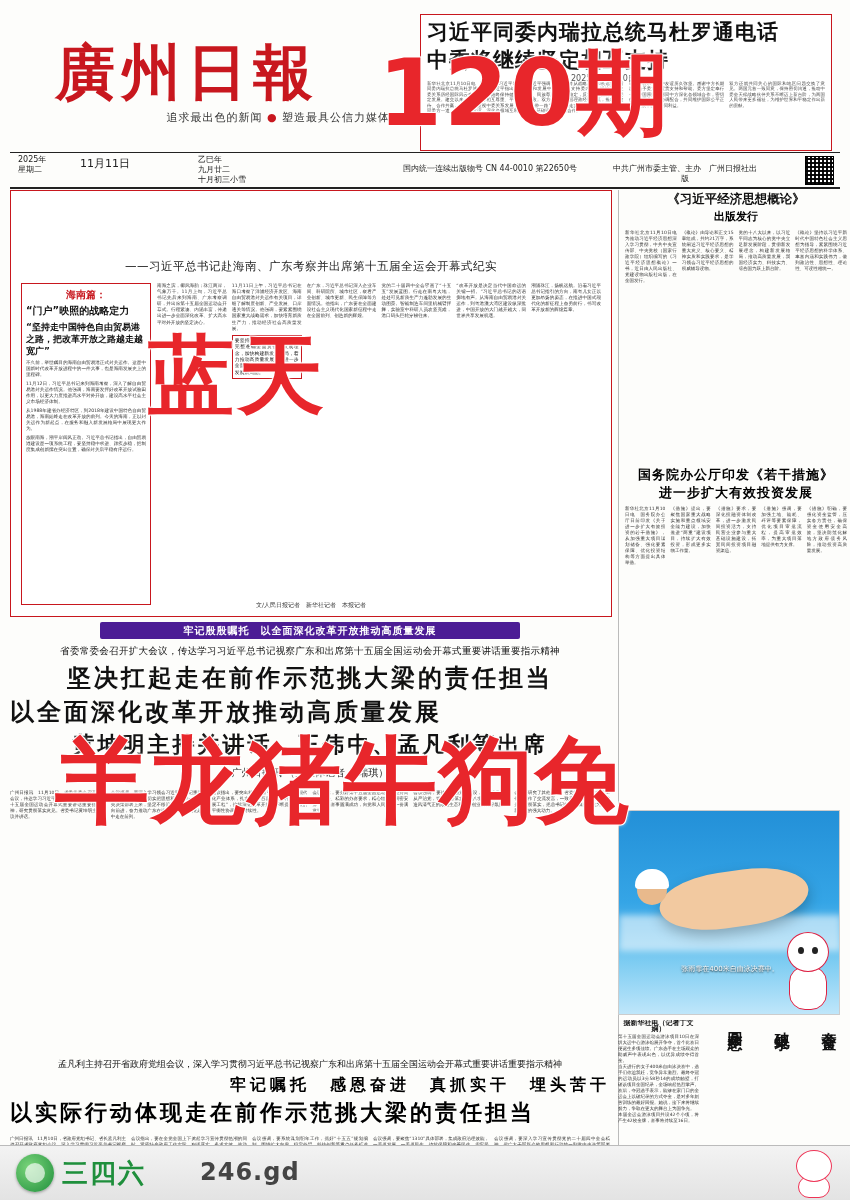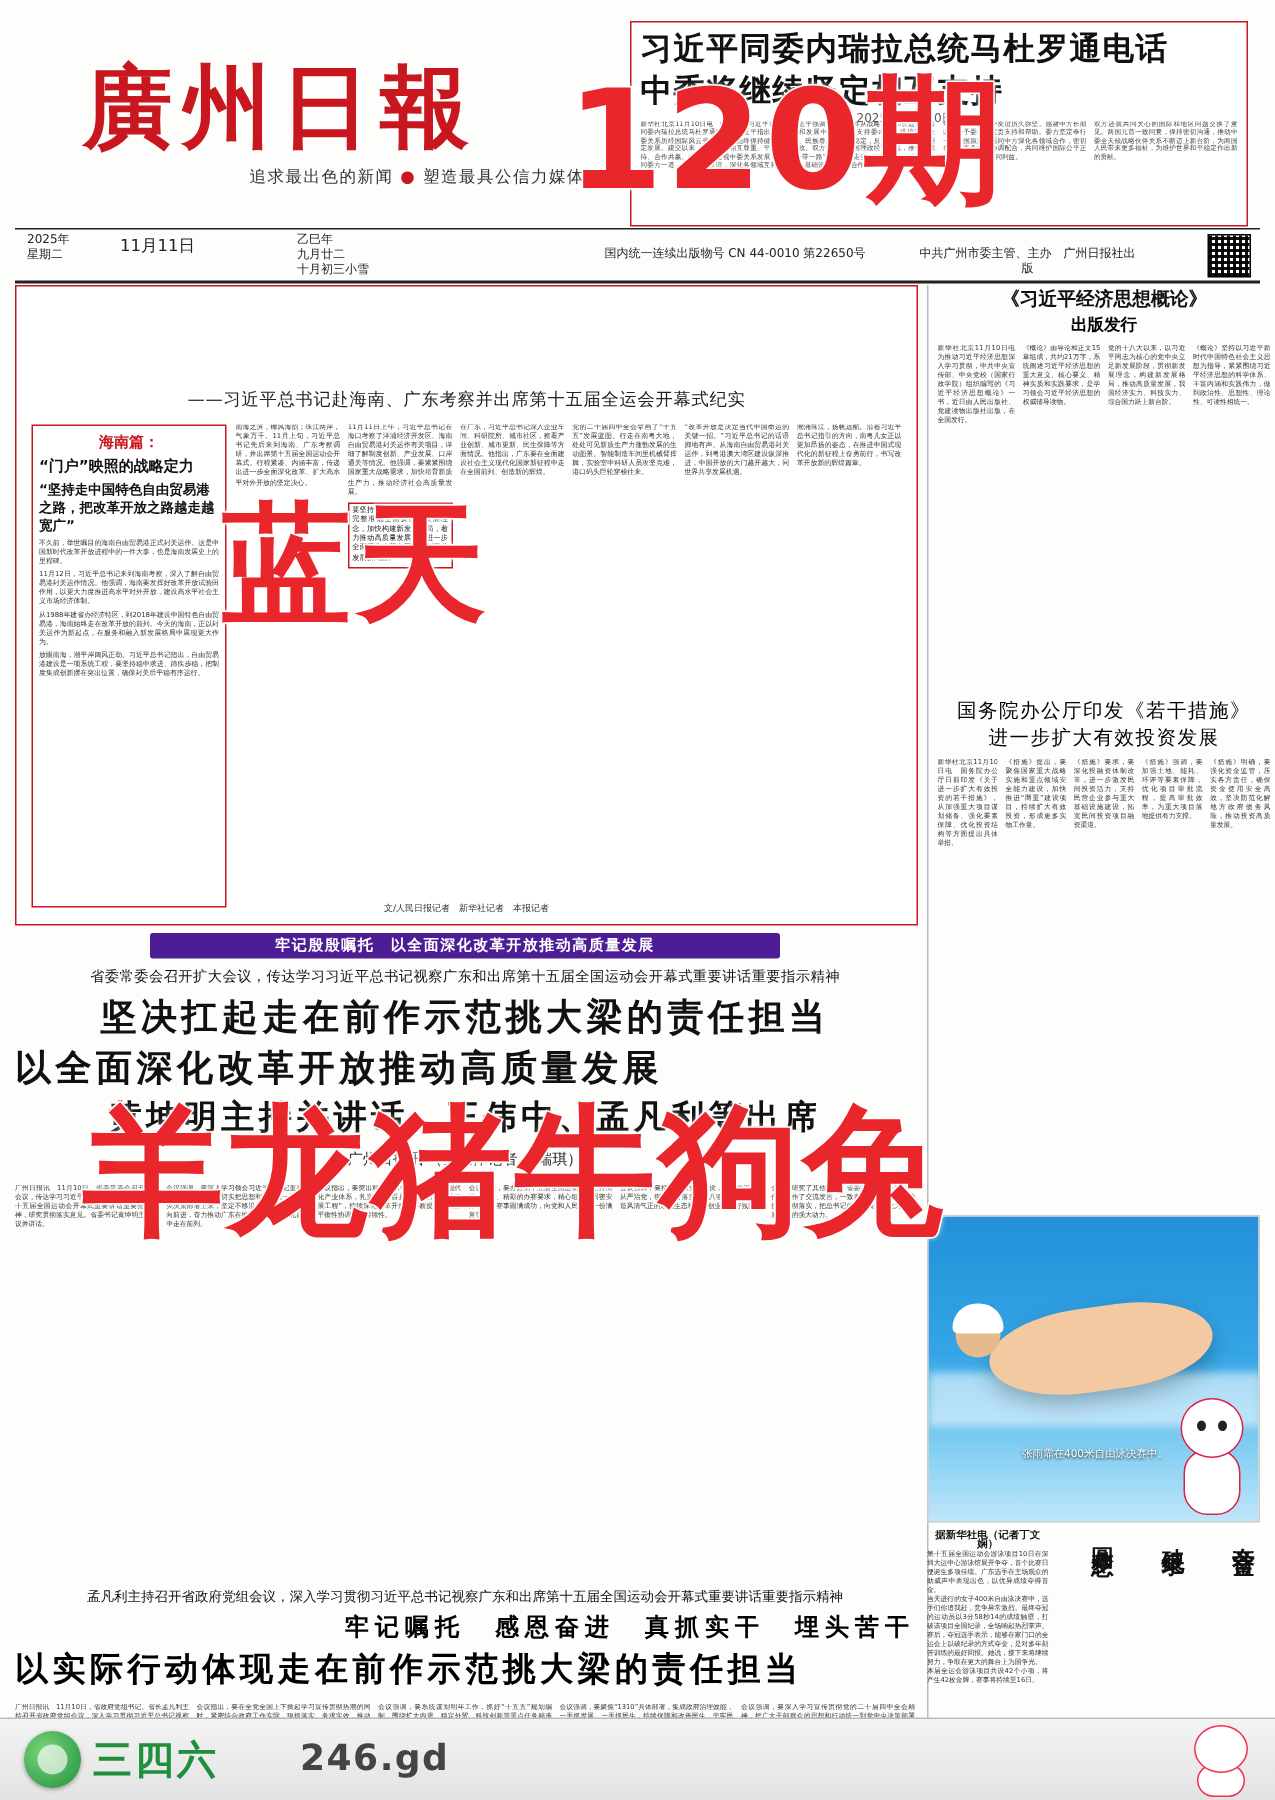--- a/index.html
+++ b/index.html
@@ -110,21 +110,21 @@
   .th-h1{font-size:16px;font-weight:bold;text-align:right;letter-spacing:4px;margin-top:4px;}
   .th-h2{font-size:22px;font-weight:bold;text-align:left;letter-spacing:3px;margin-top:2px;}
   .third-cols{position:absolute;left:0;top:78px;width:600px;height:112px;display:flex;gap:5px;}
 
   
   .r-title{font-size:12.5px;font-weight:bold;text-align:center;line-height:17px;color:#111;}
   .r-sub{font-size:11px;font-weight:bold;text-align:center;margin-top:2px;}
   .r-cols{margin-top:6px;display:flex;gap:5px;height:230px;}
   .rc{flex:1;font-size:4.5px;line-height:6px;color:#333;text-align:justify;
     word-break:break-all;overflow:hidden;}
-  .r-title2{margin-top:6px;font-size:13px;font-weight:normal;text-align:center;
+  .r-title2{margin-top:6px;font-size:13px;font-weight:bold;text-align:center;
     letter-spacing:1px;line-height:18px;}
   .r-cols2{margin-top:4px;display:flex;gap:5px;height:345px;}
 
   
   .photo{position:absolute;left:618px;top:810px;width:222px;height:205px;
     background:linear-gradient(180deg,#2390d8 0%,#35a5e6 45%,#7fcdf2 75%,#bfe6fa 100%);
     overflow:hidden;border:1px solid #ccc;box-sizing:border-box;}
   .swimmer{position:absolute;left:40px;top:60px;width:150px;height:56px;
     background:#f2c9a0;border-radius:50%/60%;transform:rotate(-8deg);
     box-shadow:0 6px 14px rgba(0,0,0,.25);}

